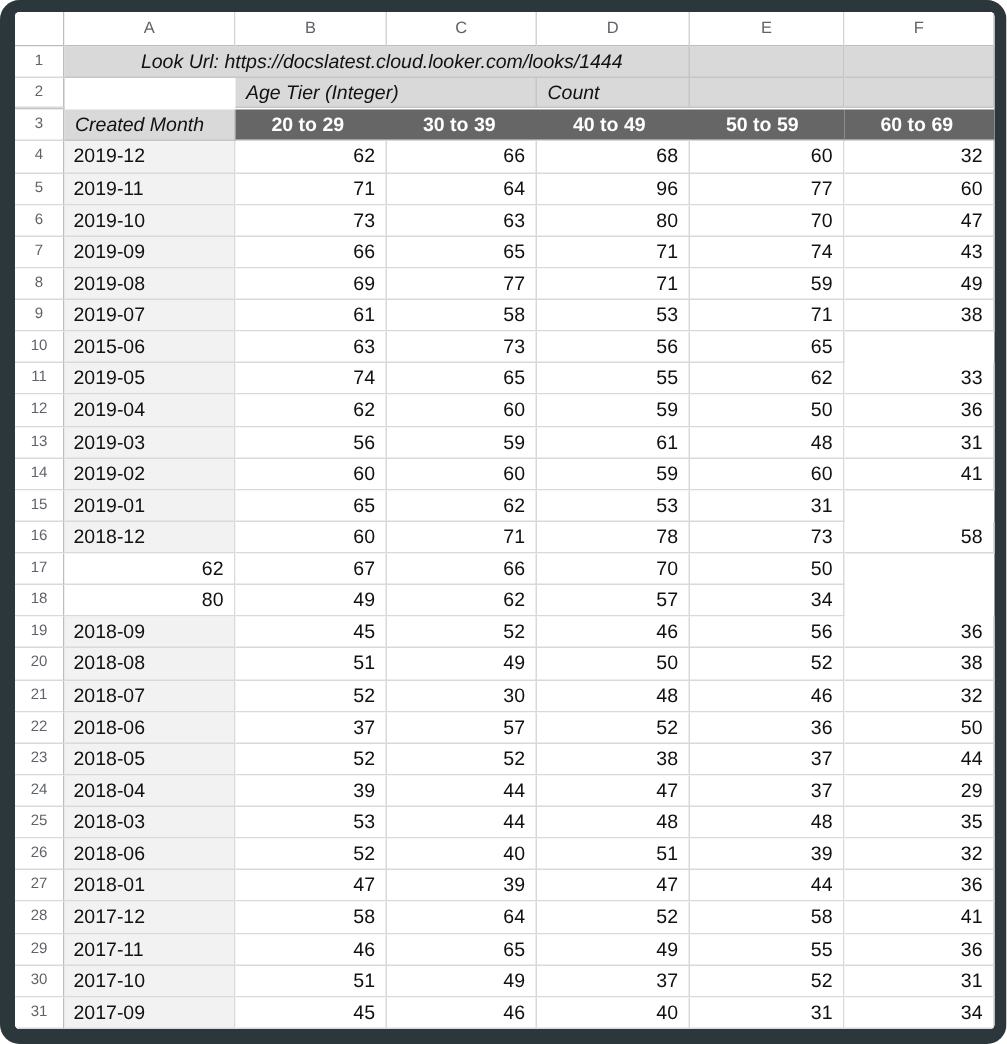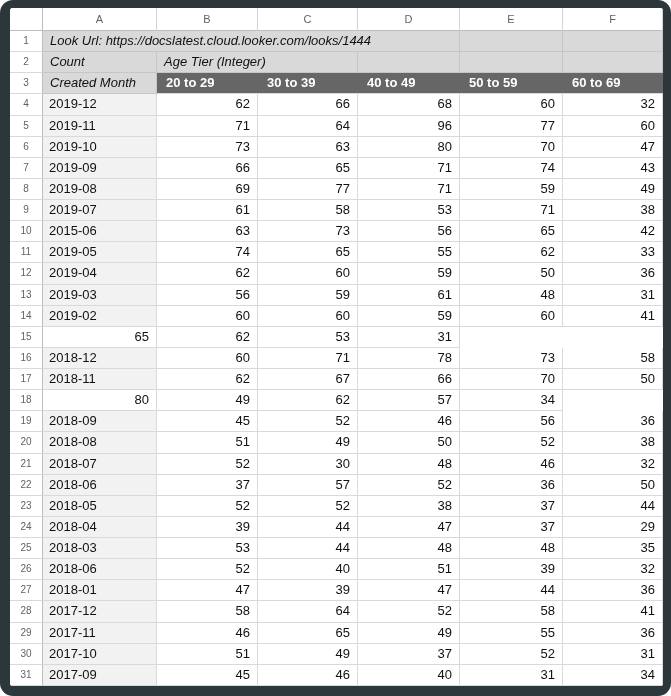--- a/index.html
+++ b/index.html
@@ -42,26 +42,26 @@
     text-align:center;font-size:10px;color:var(--header-text,#5f6368);
     background:#ffffff;
     border-right:1px solid #bdbdbd;border-bottom:1px solid var(--grid-line,#d9d9d9);
   }
   .meta{
     background:var(--band-bg,#d9d9d9);
     font-style:italic;padding-left:7px;
     border-right:1px solid var(--band-line,#c6c6c6);
     border-bottom:1px solid var(--band-line,#c6c6c6);
   }
-  .span-a-d{grid-column:2 / 6;}
+  .span-a-d{grid-column:2 / 6;text-align:center;}
   .span-b-c{grid-column:3 / 5;}
   .tier{
     background:var(--tier-bg,#666666);
     color:var(--tier-text,#ffffff);
-    font-weight:700;padding-left:9px;
+    font-weight:700;padding-left:24px;
     border-right:none;
     border-bottom:1px solid var(--grid-line,#d9d9d9);
   }
   .month{background:var(--col-a-bg,#f2f2f2);padding-left:6px;}
   .num{text-align:right;padding-right:7px;}
 </style>
 </head>
 <body>
 
 <div class="frame">
@@ -79,22 +79,22 @@
 
     <div class="row">
       <div class="cell rowhdr">1</div>
       <div class="cell meta span-a-d">Look Url: https://docslatest.cloud.looker.com/looks/1444</div>
       <div class="cell meta"></div>
       <div class="cell meta"></div>
     </div>
 
     <div class="row">
       <div class="cell rowhdr">2</div>
+      <div class="cell meta span-b-c">Age Tier (Integer)</div>
       <div class="cell meta">Count</div>
-      <div class="cell meta span-b-c">Age Tier (Integer)</div>
       <div class="cell meta"></div>
       <div class="cell meta"></div>
       <div class="cell meta"></div>
     </div>
 
     <div class="row">
       <div class="cell rowhdr">3</div>
       <div class="cell meta">Created Month</div>
       <div class="cell tier">20 to 29</div>
       <div class="cell tier">30 to 39</div>
@@ -151,21 +151,20 @@
           <div class="cell num">53</div>
           <div class="cell num">71</div>
           <div class="cell num">38</div>
         </div><div class="row">
           <div class="cell rowhdr">10</div>
           <div class="cell month">2015-06</div>
           <div class="cell num">63</div>
           <div class="cell num">73</div>
           <div class="cell num">56</div>
           <div class="cell num">65</div>
-          <div class="cell num">42</div>
         </div><div class="row">
           <div class="cell rowhdr">11</div>
           <div class="cell month">2019-05</div>
           <div class="cell num">74</div>
           <div class="cell num">65</div>
           <div class="cell num">55</div>
           <div class="cell num">62</div>
           <div class="cell num">33</div>
         </div><div class="row">
           <div class="cell rowhdr">12</div>
@@ -186,35 +185,35 @@
         </div><div class="row">
           <div class="cell rowhdr">14</div>
           <div class="cell month">2019-02</div>
           <div class="cell num">60</div>
           <div class="cell num">60</div>
           <div class="cell num">59</div>
           <div class="cell num">60</div>
           <div class="cell num">41</div>
         </div><div class="row">
           <div class="cell rowhdr">15</div>
+          <div class="cell month">2019-01</div>
           <div class="cell num">65</div>
           <div class="cell num">62</div>
           <div class="cell num">53</div>
           <div class="cell num">31</div>
         </div><div class="row">
           <div class="cell rowhdr">16</div>
           <div class="cell month">2018-12</div>
           <div class="cell num">60</div>
           <div class="cell num">71</div>
           <div class="cell num">78</div>
           <div class="cell num">73</div>
           <div class="cell num">58</div>
         </div><div class="row">
           <div class="cell rowhdr">17</div>
-          <div class="cell month">2018-11</div>
           <div class="cell num">62</div>
           <div class="cell num">67</div>
           <div class="cell num">66</div>
           <div class="cell num">70</div>
           <div class="cell num">50</div>
         </div><div class="row">
           <div class="cell rowhdr">18</div>
           <div class="cell num">80</div>
           <div class="cell num">49</div>
           <div class="cell num">62</div>

